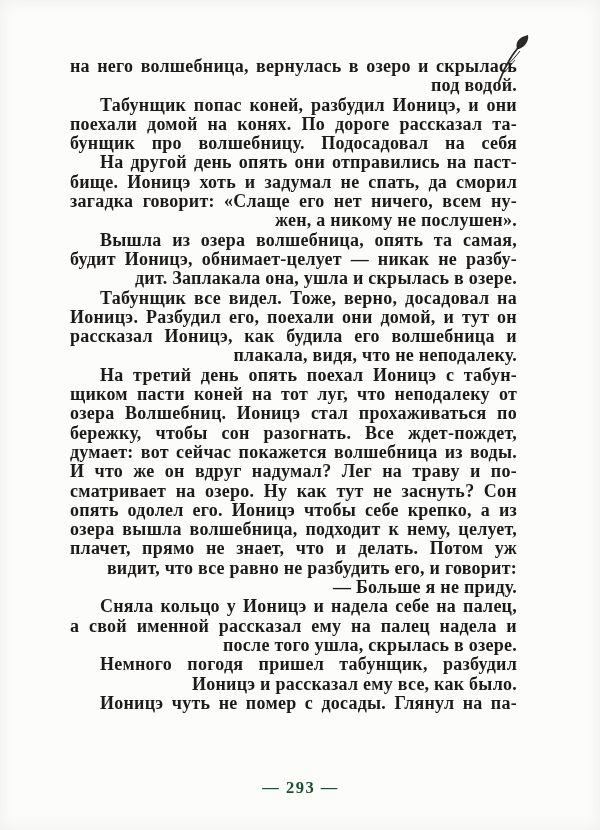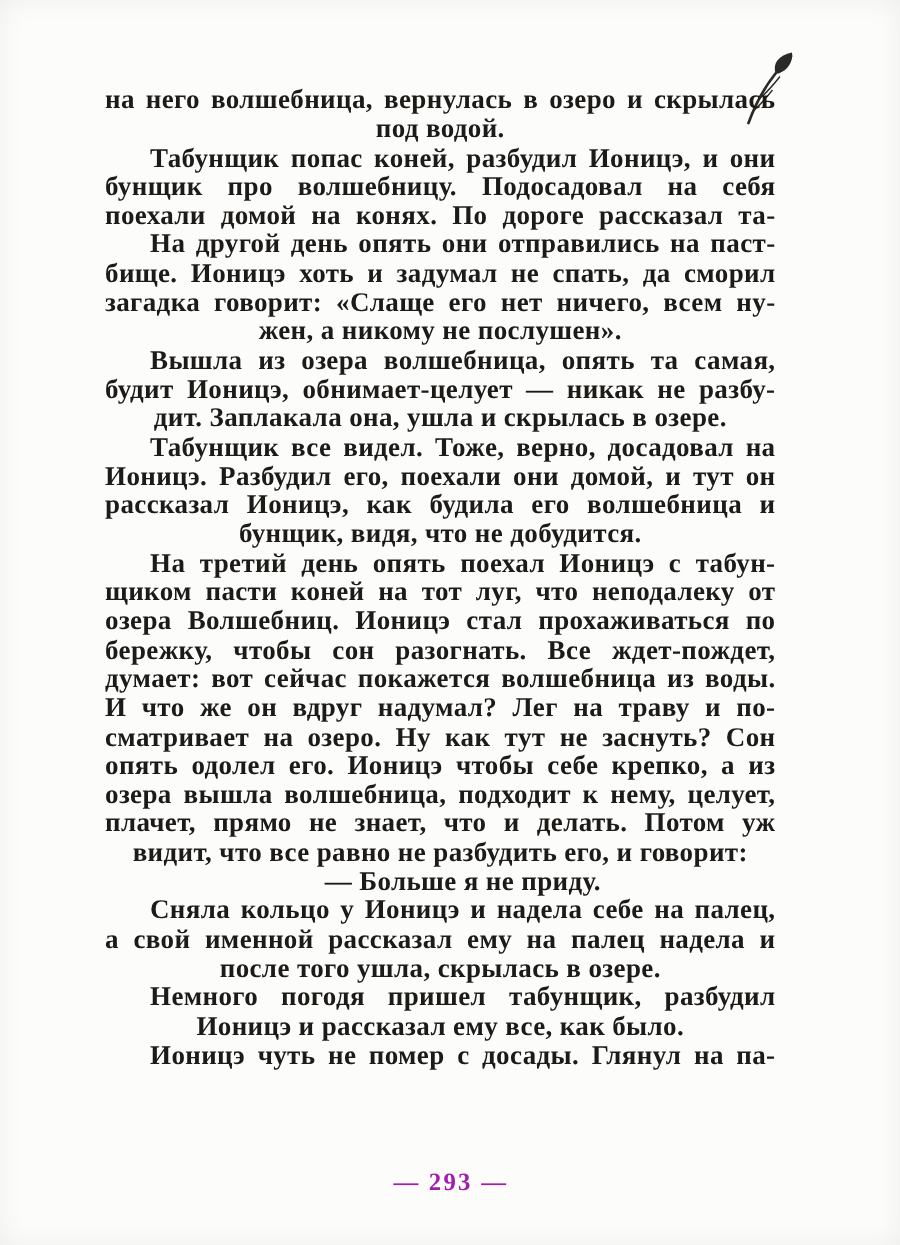--- a/index.html
+++ b/index.html
@@ -38,37 +38,37 @@
     line-height: 19.3px;
     letter-spacing: 0.25px;
   }
   .para {
     margin: 0;
   }
   .para.indent .line:first-child {
     text-indent: 30px;
   }
   .line {
-    text-align: center;
+    text-align: right;
   }
   .line.just {
     text-align: justify;
     text-align-last: justify;
     text-justify: inter-word;
   }
   .footer {
     position: absolute;
     left: 77px;
     top: 778px;
     width: 447px;
     text-align: center;
     font-size: 16.5px;
     font-weight: 700;
     letter-spacing: 1.5px;
-    color: #a21caf;
+    color: #14532d;
   }
 </style>
 </head>
 <body>
 
 <div class="page">
 
   <div class="ornament">
     <svg width="40" height="50" viewBox="0 0 40 50" xmlns="http://www.w3.org/2000/svg">
       <path d="M7 48 C11 37 17 25 25 15" stroke="#2c2a27" stroke-width="1.8" fill="none" stroke-linecap="round"></path>
@@ -79,39 +79,39 @@
     </svg>
   </div>
 
   <div class="text-block" id="text-block">
       <div class="para">
         <div class="line just">на него волшебница, вернулась в озеро и скрылась</div>
         <div class="line">под водой.</div>
       </div>
       <div class="para indent">
         <div class="line just">Табунщик попас коней, разбудил Ионицэ, и они</div>
+        <div class="line just">поехали домой на конях. По дороге рассказал та-</div>
         <div class="line just">бунщик про волшебницу. Подосадовал на себя</div>
-        <div class="line just">поехали домой на конях. По дороге рассказал та-</div>
       </div>
       <div class="para indent">
         <div class="line just">На другой день опять они отправились на паст-</div>
         <div class="line just">бище. Ионицэ хоть и задумал не спать, да сморил</div>
         <div class="line just">загадка говорит: «Слаще его нет ничего, всем ну-</div>
         <div class="line">жен, а никому не послушен».</div>
       </div>
       <div class="para indent">
         <div class="line just">Вышла из озера волшебница, опять та самая,</div>
         <div class="line just">будит Ионицэ, обнимает-целует — никак не разбу-</div>
         <div class="line">дит. Заплакала она, ушла и скрылась в озере.</div>
       </div>
       <div class="para indent">
         <div class="line just">Табунщик все видел. Тоже, верно, досадовал на</div>
         <div class="line just">Ионицэ. Разбудил его, поехали они домой, и тут он</div>
         <div class="line just">рассказал Ионицэ, как будила его волшебница и</div>
-        <div class="line">бунщик, видя, что не добудится.</div>
+        <div class="line">плакала, видя, что не неподалеку.</div>
       </div>
       <div class="para indent">
         <div class="line just">На третий день опять поехал Ионицэ с табун-</div>
         <div class="line just">щиком пасти коней на тот луг, что неподалеку от</div>
         <div class="line just">озера Волшебниц. Ионицэ стал прохаживаться по</div>
         <div class="line just">бережку, чтобы сон разогнать. Все ждет-пождет,</div>
         <div class="line just">думает: вот сейчас покажется волшебница из воды.</div>
         <div class="line just">И что же он вдруг надумал? Лег на траву и по-</div>
         <div class="line just">сматривает на озеро. Ну как тут не заснуть? Сон</div>
         <div class="line just">опять одолел его. Ионицэ чтобы себе крепко, а из</div>

